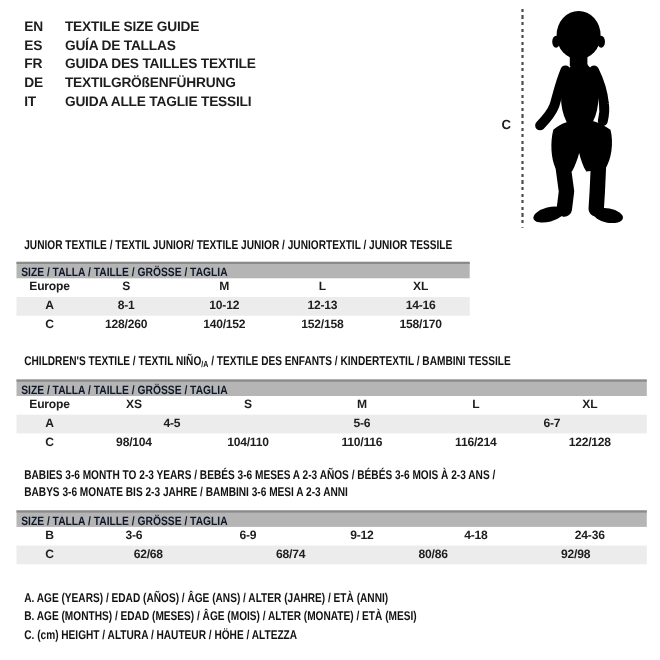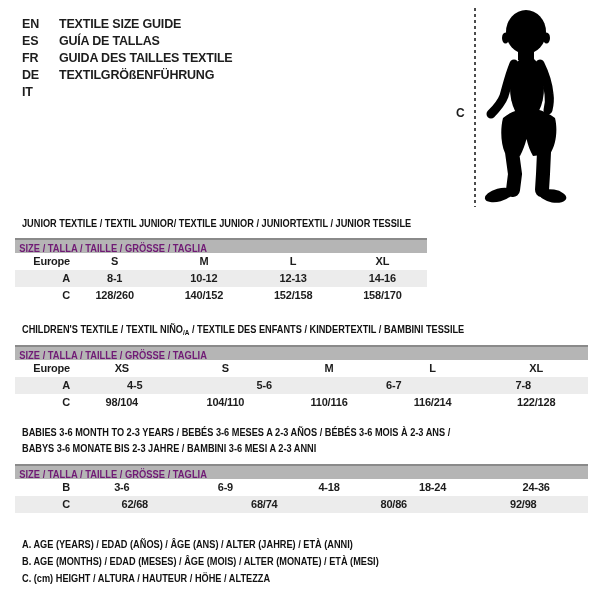--- a/index.html
+++ b/index.html
@@ -21,27 +21,27 @@
   
   .cond{transform:scaleX(0.8);transform-origin:0 50%;white-space:nowrap;
         font-weight:bold;font-size:11.5px;color:#111;}
 
   .tbl-title{position:absolute;height:14px;line-height:14px;}
   .title-sub{font-size:8px;vertical-align:-2px;}
 
   
   .tbl{position:absolute;box-sizing:border-box;}
   .thead{height:15px;line-height:13px;background:#b5b5b5;border-top:2px solid #8a8a8a;
-         box-sizing:border-box;color:#701a75;overflow:hidden;}
+         box-sizing:border-box;color:#0f172a;overflow:hidden;}
   .thead .hspan{display:inline-block;transform:scaleX(0.85);transform-origin:0 50%;
          white-space:nowrap;font-weight:bold;font-size:11px;padding-left:5px;}
   .trow{display:flex;height:17px;line-height:17px;font-size:11px;font-weight:bold;
         letter-spacing:-0.2px;}
   .tbl > div:nth-child(odd):not(.thead){background:#ececec;}
-  .tlabel{width:55px;flex:none;padding-left:5px;box-sizing:border-box;text-align:right;}
+  .tlabel{width:55px;flex:none;padding-left:5px;box-sizing:border-box;text-align:center;}
   .tcell{flex:1;text-align:center;}
 
   .footnote{position:absolute;left:22px;height:15px;line-height:15px;}
 </style>
 </head>
 <body>
 
 <div class="page">
 
   <div class="langs">
@@ -56,20 +56,21 @@
     <div class="lang-row">
       <span class="lang-code">FR</span>
       <span class="lang-label">GUIDA DES TAILLES TEXTILE</span>
     </div>
     <div class="lang-row">
       <span class="lang-code">DE</span>
       <span class="lang-label">TEXTILGRÖßENFÜHRUNG</span>
     </div>
     <div class="lang-row">
       <span class="lang-code">IT</span>
+      <span class="lang-label">GUIDA ALLE TAGLIE TESSILI</span>
     </div>
   </div>
 
   <div class="measure-line"></div>
   <div class="measure-label">C</div>
   <svg class="baby" width="92" height="200" viewBox="0 0 92 200">
     <g fill="#000">
 
       <ellipse cx="44" cy="26" rx="20" ry="22"></ellipse>
       <ellipse cx="23.5" cy="32" rx="3.5" ry="5.5"></ellipse>
@@ -134,21 +135,20 @@
       <span class="tcell">S</span>
       <span class="tcell">M</span>
       <span class="tcell">L</span>
       <span class="tcell">XL</span>
     </div>
     <div class="trow">
       <span class="tlabel">A</span>
       <span class="tcell">4-5</span>
       <span class="tcell">5-6</span>
       <span class="tcell">6-7</span>
-      <span class="tcell">7-8</span>
     </div>
     <div class="trow">
       <span class="tlabel">C</span>
       <span class="tcell">98/104</span>
       <span class="tcell">104/110</span>
       <span class="tcell">110/116</span>
       <span class="tcell">116/214</span>
       <span class="tcell">122/128</span>
     </div>
   </div>
@@ -156,22 +156,22 @@
   <div class="tbl-title cond" style="left:22px;top:425px;">BABIES 3-6 MONTH TO 2-3 YEARS / BEBÉS 3-6 MESES A 2-3 AÑOS / BÉBÉS 3-6 MOIS À 2-3 ANS /</div>
   <div class="tbl-title cond" style="left:22px;top:441px;">BABYS 3-6 MONATE BIS 2-3 JAHRE / BAMBINI 3-6 MESI A 2-3 ANNI</div>
   <div class="tbl" style="left:15px;top:464px;width:573px;">
     <div class="thead">
       <span class="hspan">SIZE / TALLA / TAILLE / GRÖSSE / TAGLIA</span>
     </div>
     <div class="trow">
       <span class="tlabel">B</span>
       <span class="tcell">3-6</span>
       <span class="tcell">6-9</span>
+      <span class="tcell">9-12</span>
       <span class="tcell">4-18</span>
-      <span class="tcell">18-24</span>
       <span class="tcell">24-36</span>
     </div>
     <div class="trow">
       <span class="tlabel">C</span>
       <span class="tcell">62/68</span>
       <span class="tcell">68/74</span>
       <span class="tcell">80/86</span>
       <span class="tcell">92/98</span>
     </div>
   </div>

